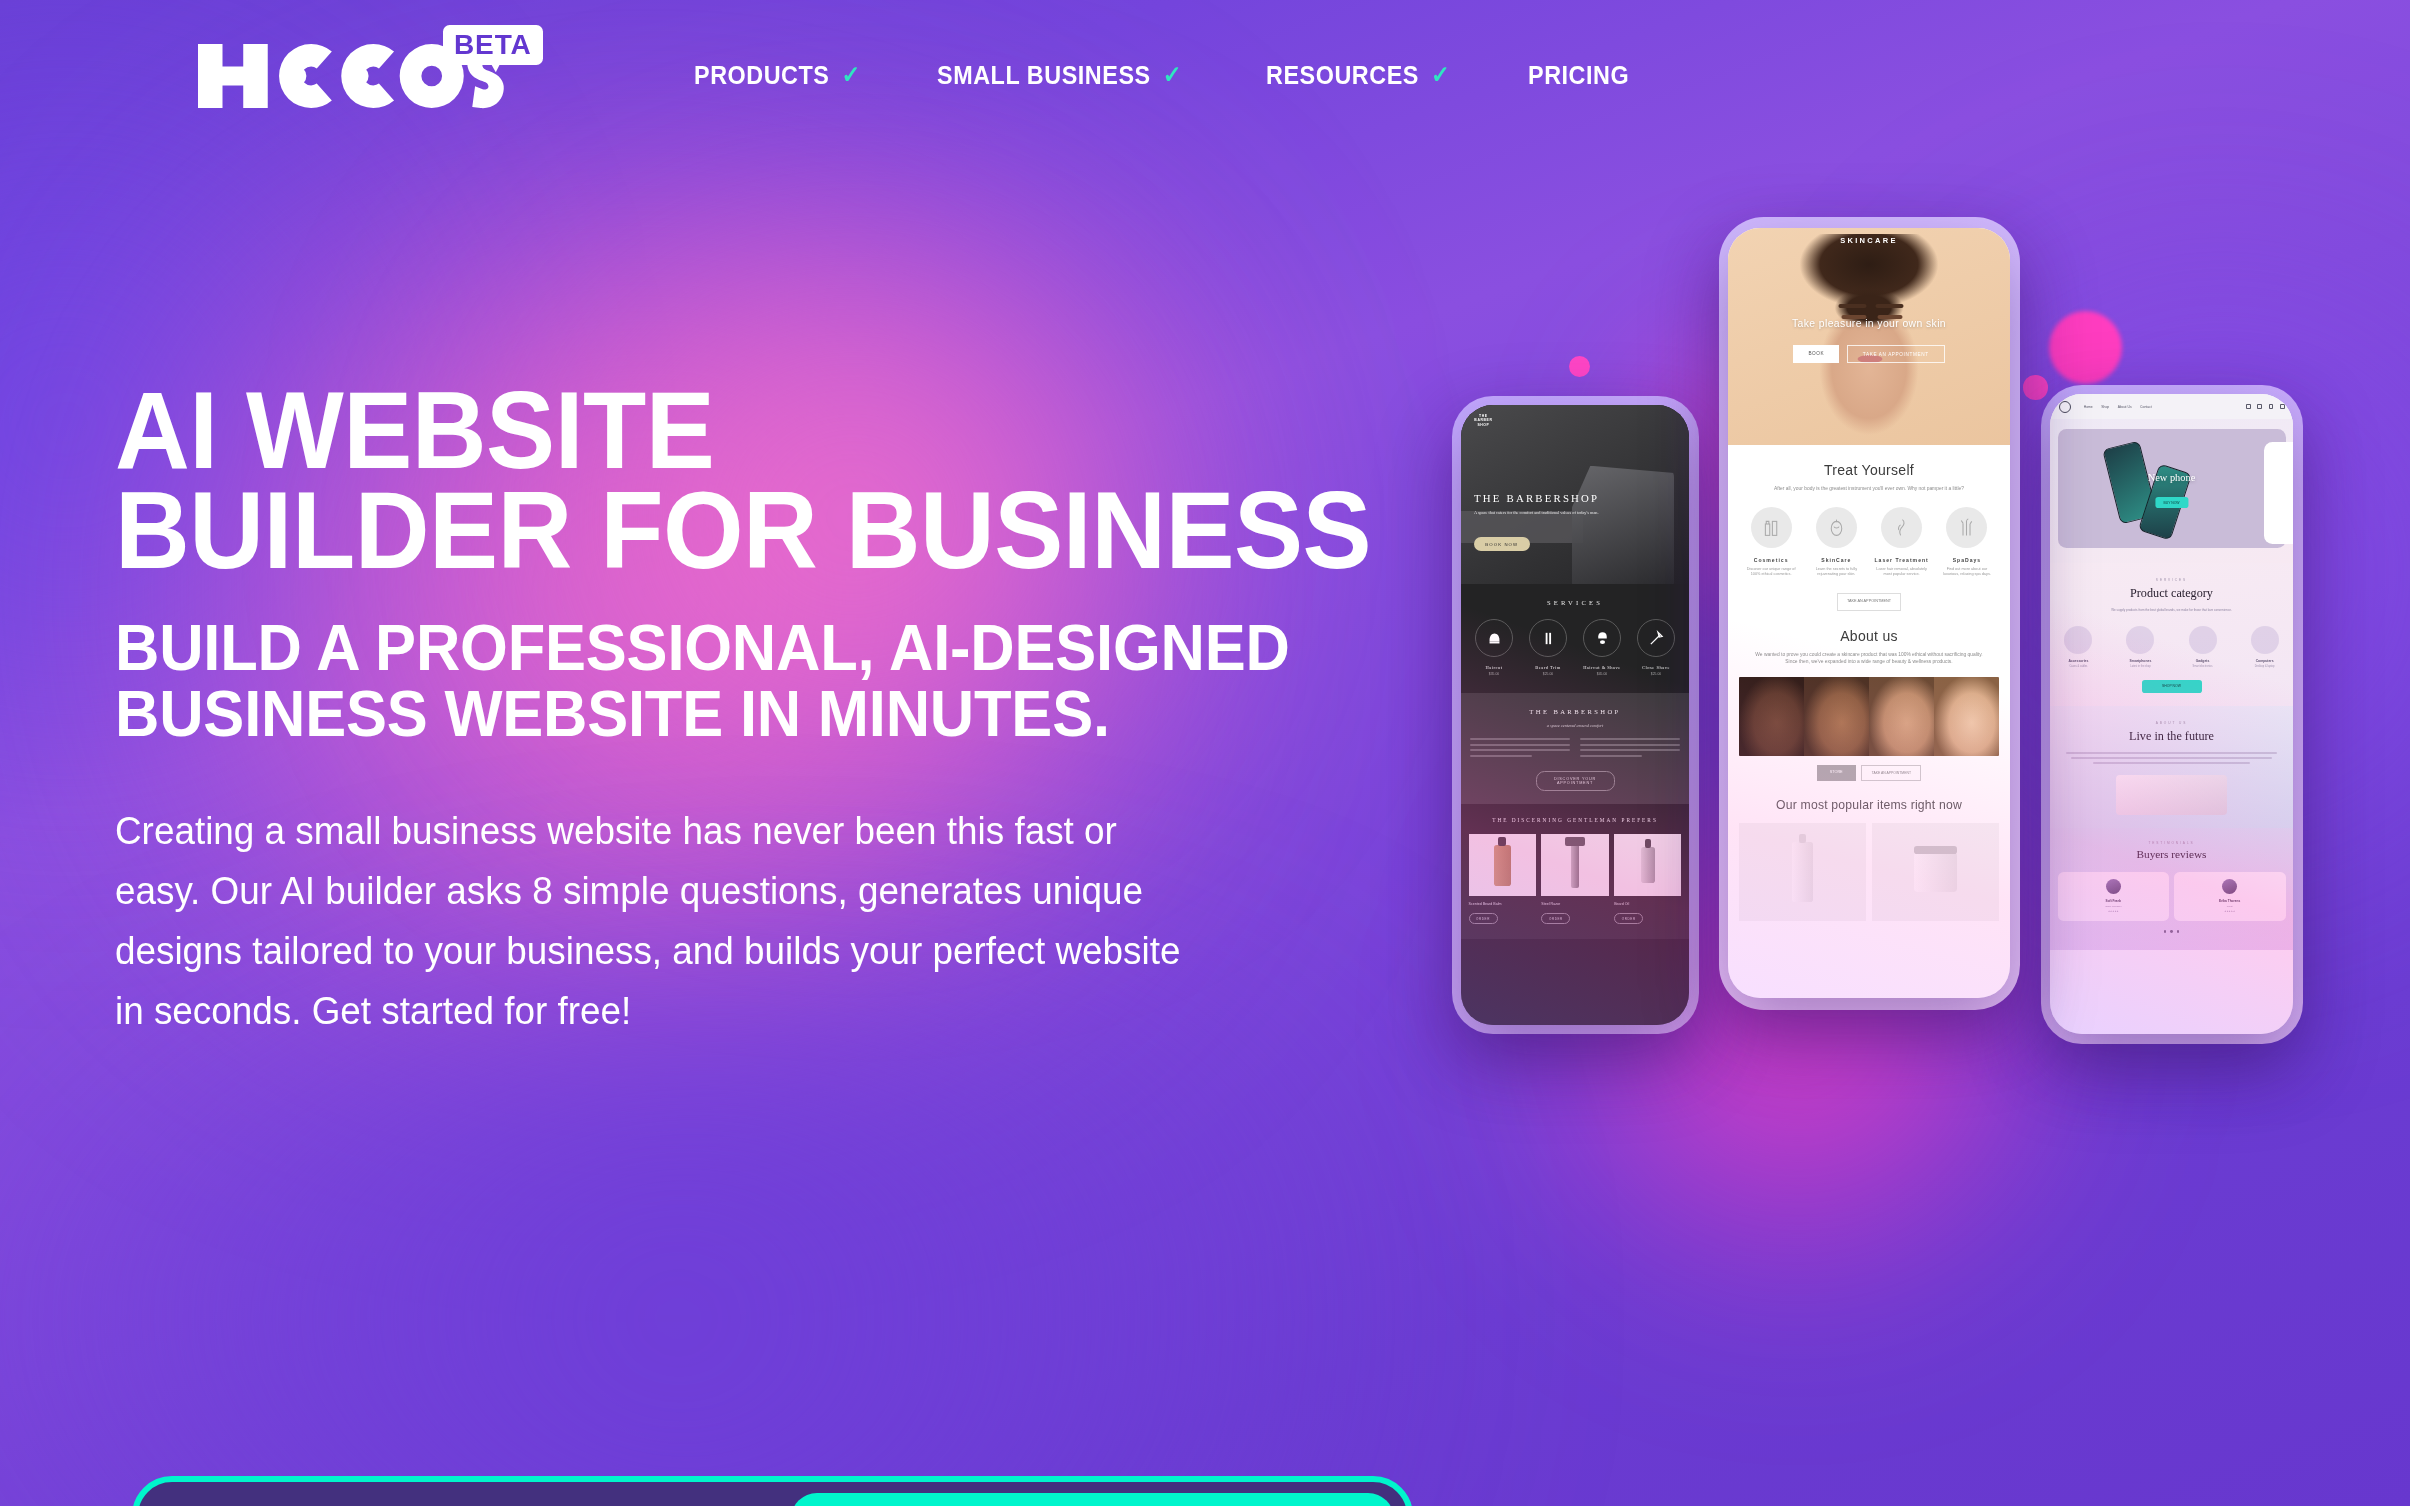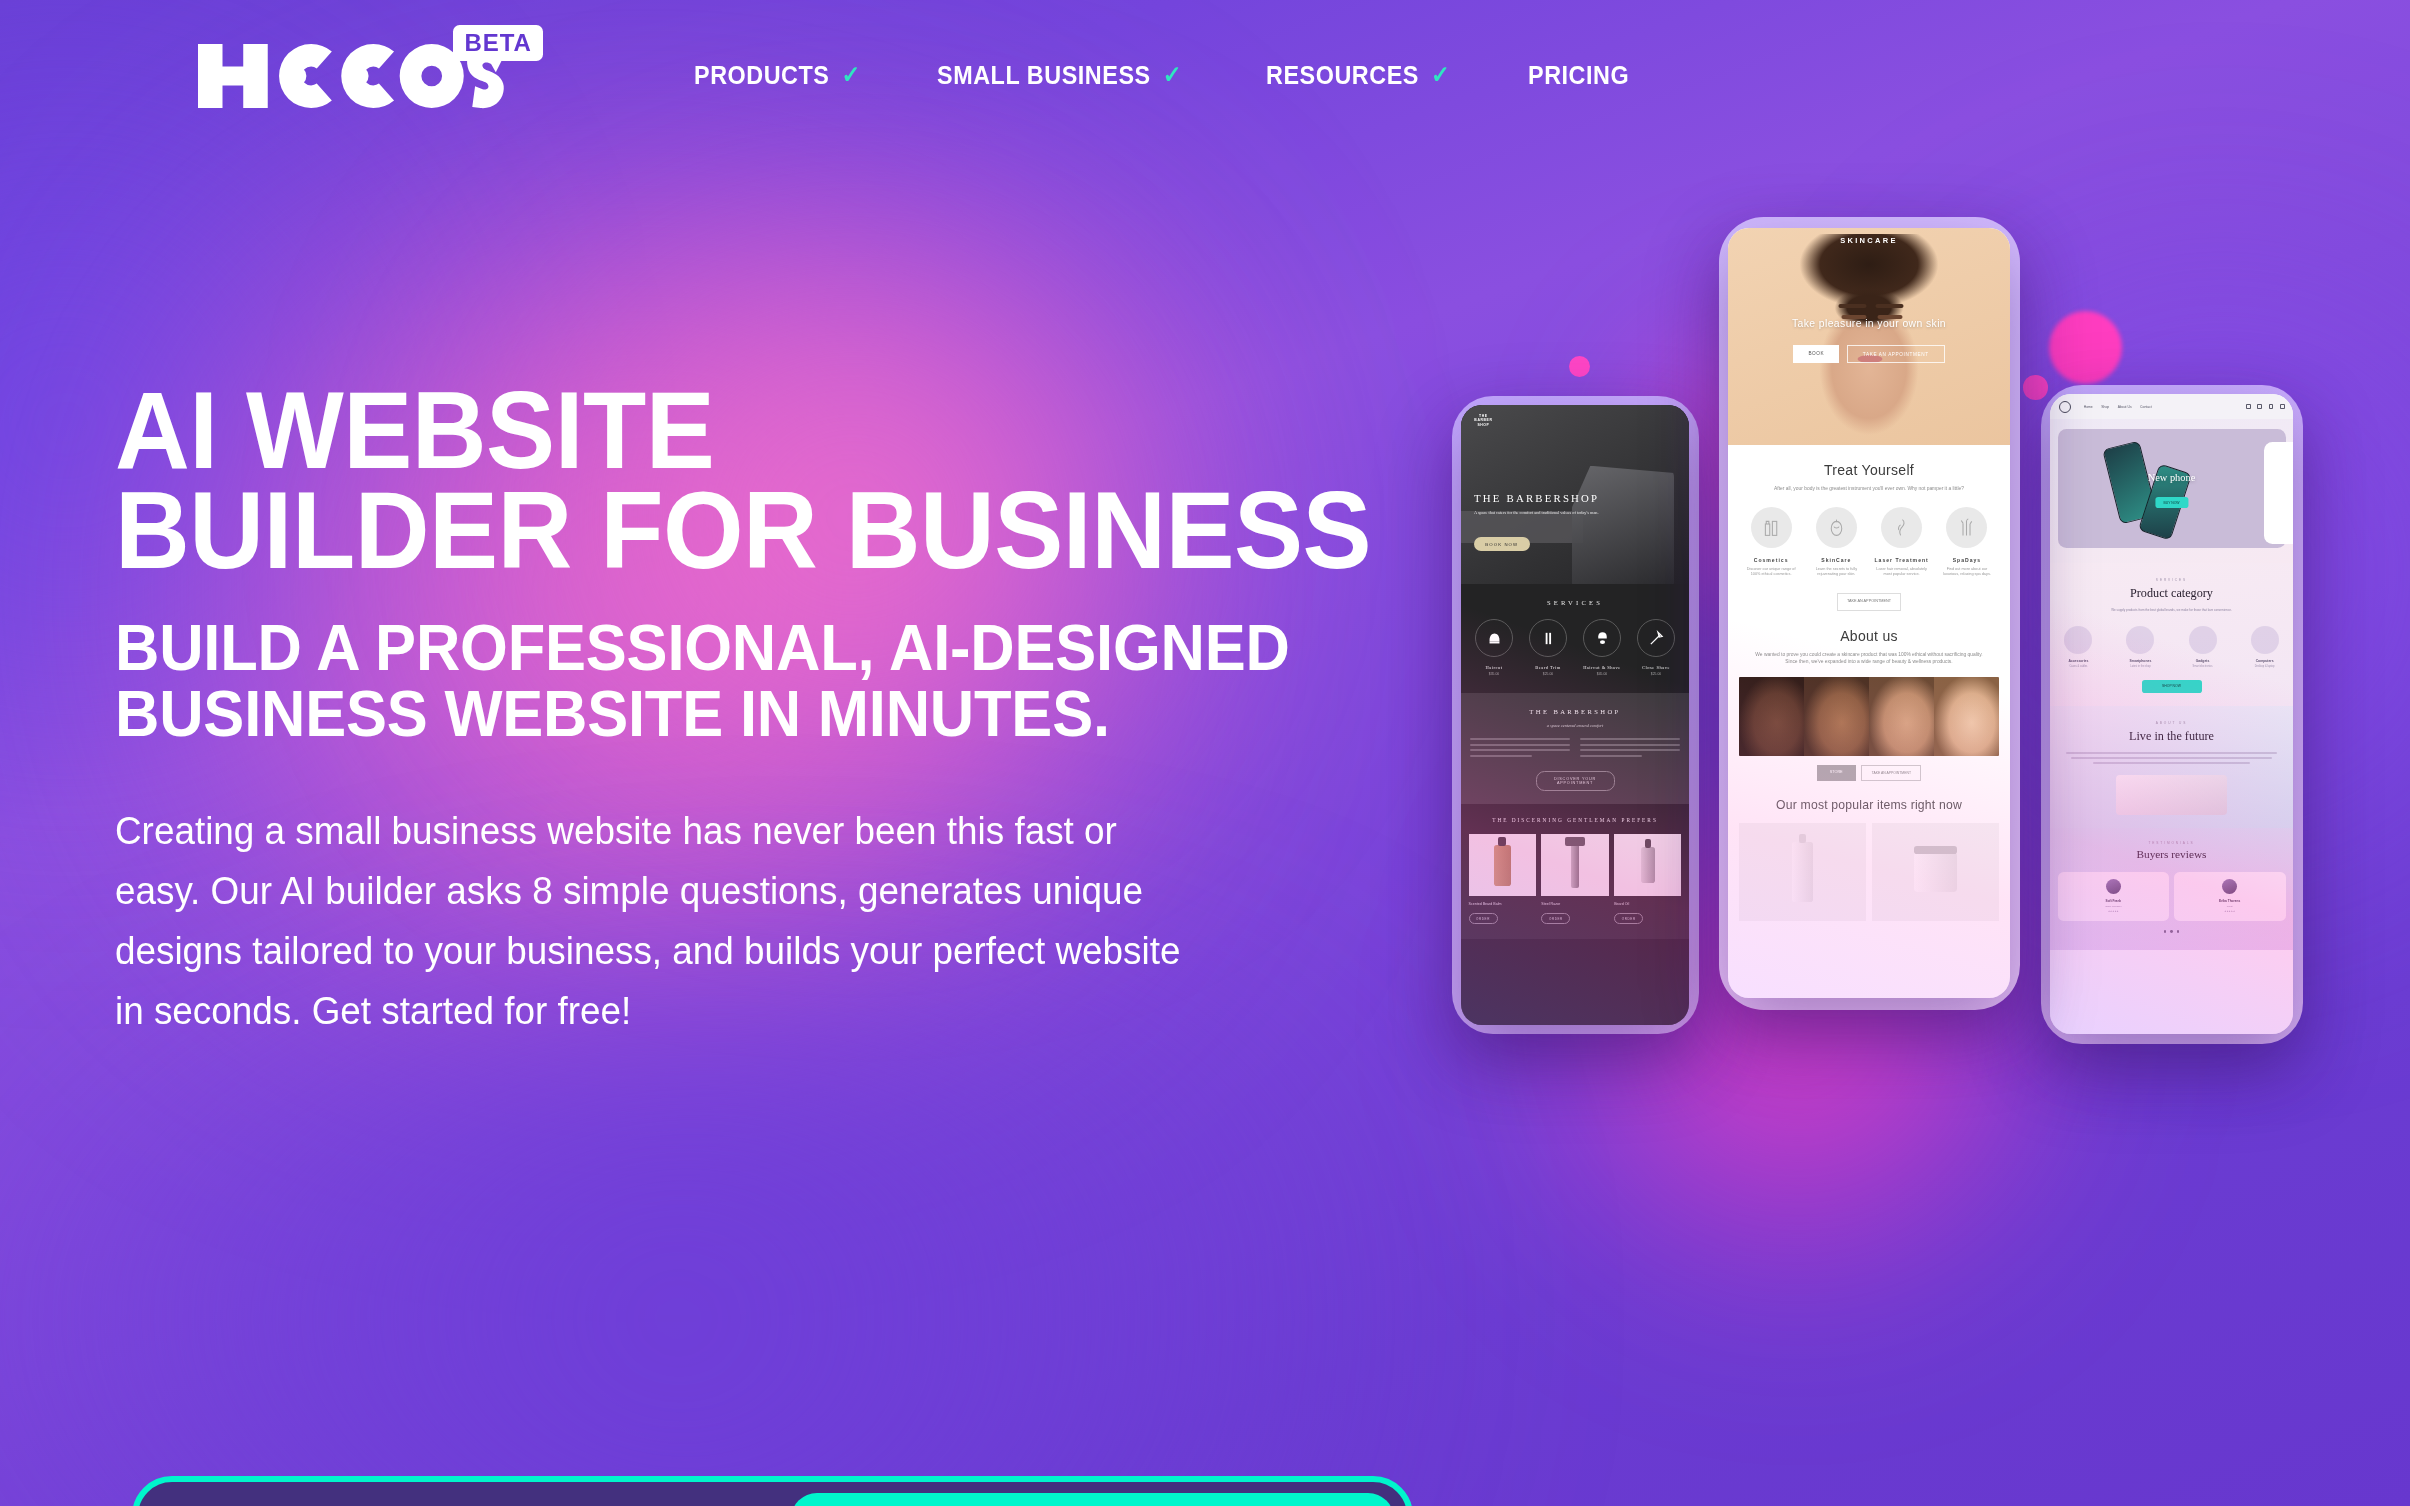--- a/index.html
+++ b/index.html
@@ -61,21 +61,21 @@
   
   header {
     position:absolute; top:0; left:0; width:2411px; height:151px;
     display:flex; align-items:center; padding:0 175px 0 198px; z-index:40;
   }
   .logo-wrap { position:relative; display:flex; align-items:flex-start; }
   .logo-svg { display:block; }
   .beta-badge {
     position:absolute; right:-34px; top:-15px;
     background:#ffffff; color:#6337D0;
-    font-size:24px; font-weight:700; letter-spacing:0.9px;
+    font-size:28px; font-weight:700; letter-spacing:0.9px;
     padding:4.7px 11.3px 3.8px; border-radius:6.6px;
     font-family:"Liberation Sans", sans-serif;
   }
 
   nav { display:flex; align-items:center; gap:0; margin-left:185px; }
   .nav-item {
     display:flex; align-items:center; gap:13px;
     color:#fff; font-size:25.4px; font-weight:700; letter-spacing:0.6px;
     margin-right:62px; cursor:pointer; white-space:nowrap;
     font-stretch:condensed;
@@ -121,21 +121,21 @@
   }
   .cta-input-area { flex:1; height:100%; }
   .cta-go-btn {
     width:603px; height:79px; background:#00F5CC; border-radius:26px;
     margin-left:auto; cursor:pointer;
   }
 
   
   .phones { position:absolute; left:1412px; top:217px; width:951px; height:1008px; z-index:20; }
   .phone {
-    position:absolute; border-radius:21px; overflow:hidden;
+    position:absolute; border-radius:32px; overflow:hidden;
     background:#fff; box-shadow:0 28px 66px rgba(60,20,110,.38);
   }
   .phone-frame {
     position:absolute; border-radius:41px;
     background:linear-gradient(150deg,rgba(197,173,255,.95),rgba(231,200,255,.75));
     box-shadow:0 28px 75px rgba(60,20,110,.35);
   }
 
   
   .p-left-frame { left:40px; top:179px; width:247px; height:638px; }

